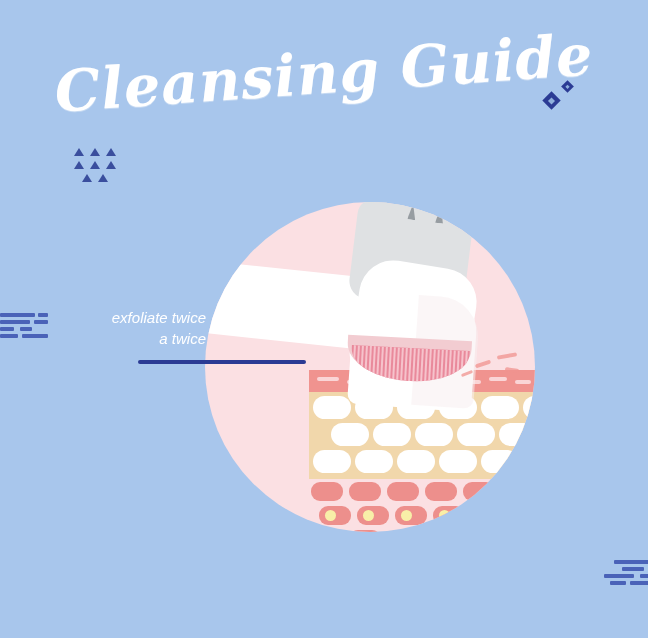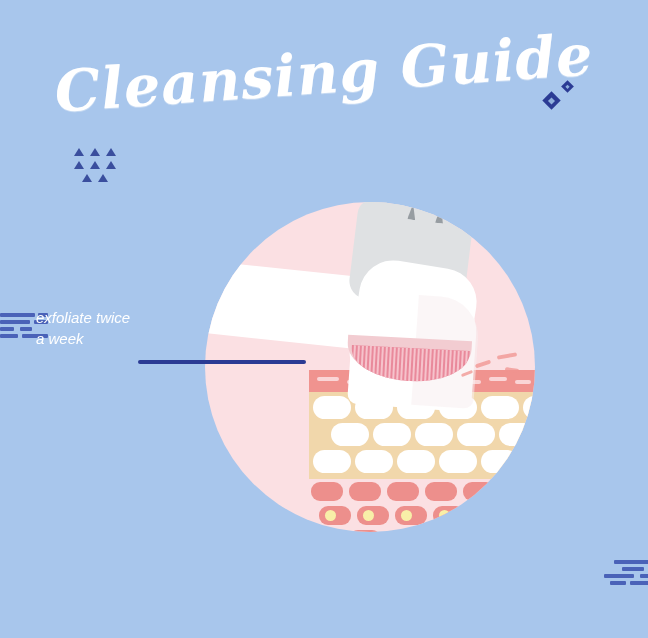--- a/index.html
+++ b/index.html
@@ -251,21 +251,21 @@
     clip-path: polygon(50% 0, 100% 100%, 0 100%);
     opacity: .85;
   }
 
   
   #caption {
     position: absolute;
     left: 36px;
     top: 307px;
     width: 170px;
-    text-align: left;
+    text-align: right;
     color: #ffffff;
     font-style: italic;
     font-size: 15px;
     line-height: 21px;
     font-weight: 500;
   }
   #caption-rule {
     position: absolute;
     left: 138px;
     top: 360px;
@@ -424,17 +424,17 @@
 
     <div class="flake" style="left: 270px; top: 160px; width: 16px; height: 4px; transform: rotate(-18deg);"></div>
         <div class="flake" style="left: 292px; top: 152px; width: 20px; height: 4px; transform: rotate(-10deg);"></div>
         <div class="flake" style="left: 256px; top: 170px; width: 12px; height: 3px; transform: rotate(-22deg);"></div>
         <div class="flake" style="left: 300px; top: 166px; width: 14px; height: 4px; transform: rotate(8deg);"></div>
       </div>
   </div>
 
   <div id="caption">
     <div>exfoliate twice</div>
-    <div>a week</div>
+    <div>a twice</div>
   </div>
   <div id="caption-rule"></div>
 
 </div>
 
 </body></html>

